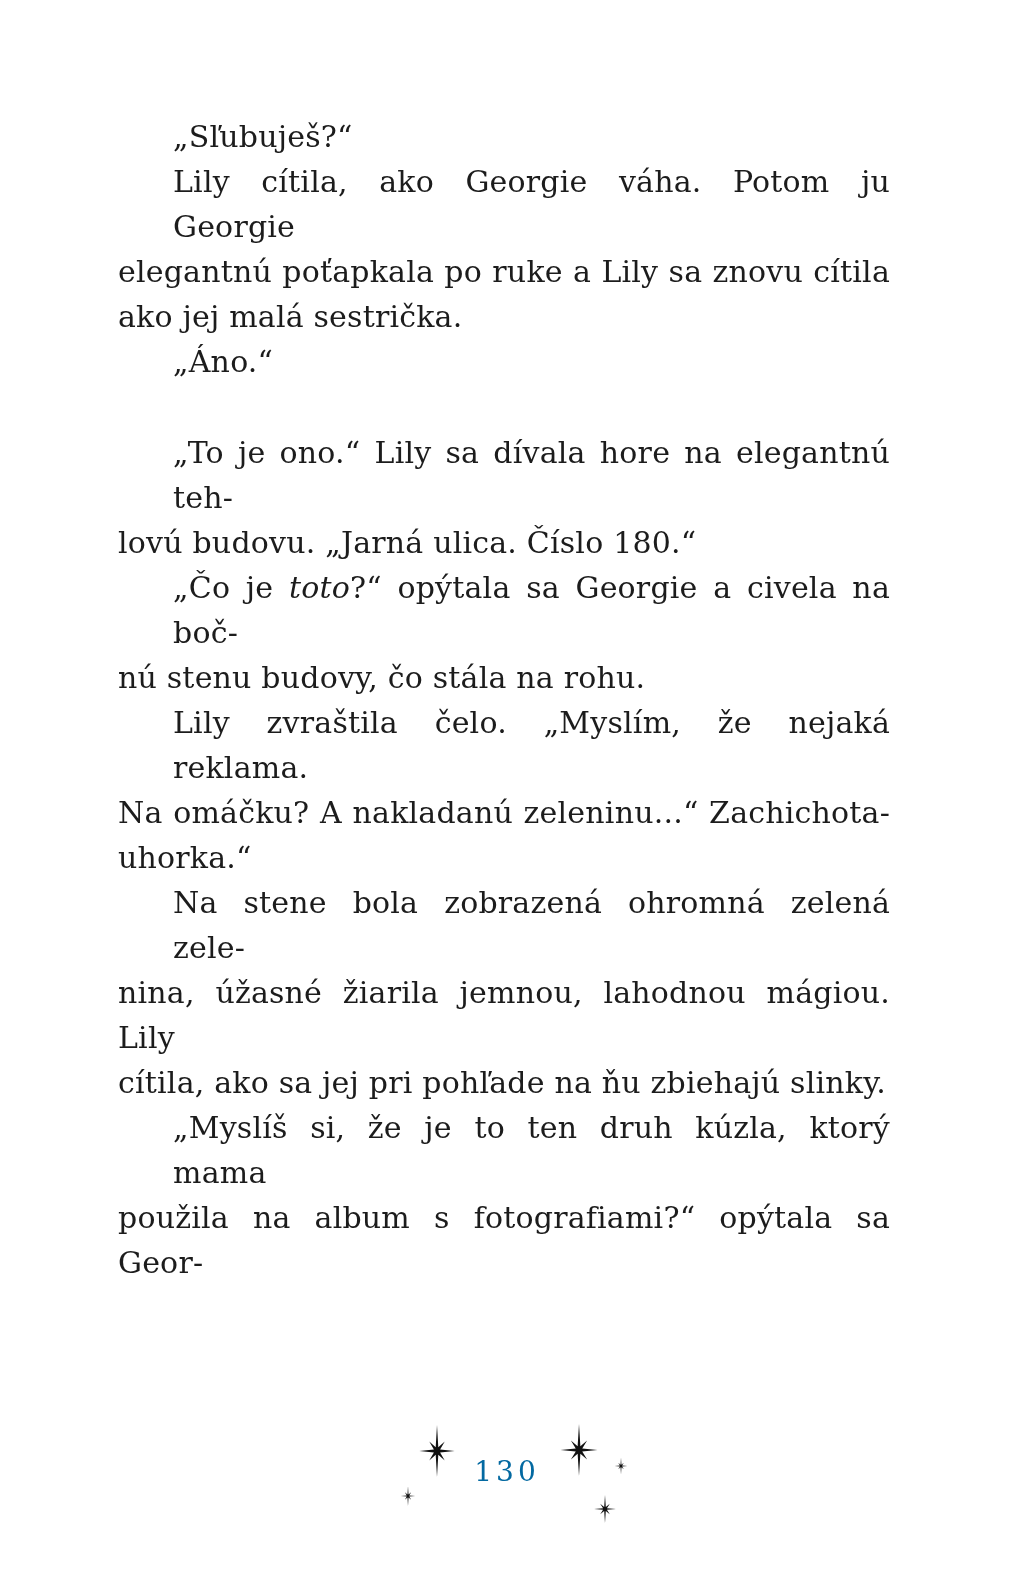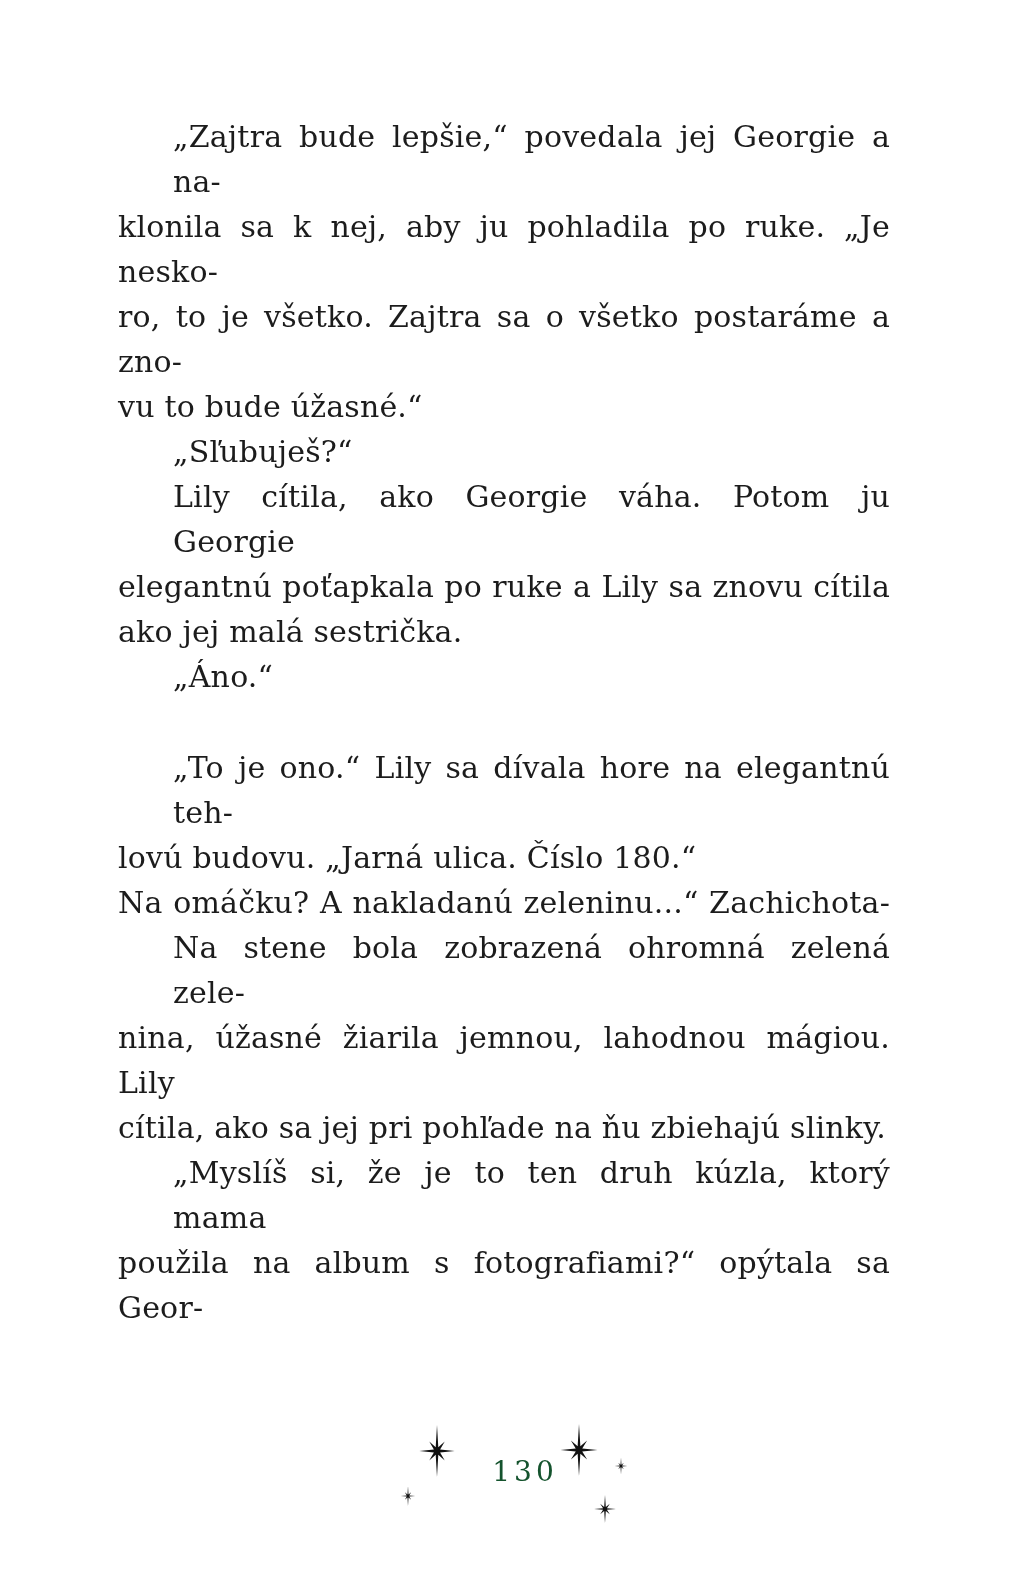--- a/index.html
+++ b/index.html
@@ -40,57 +40,57 @@
     left: 0; top: 0;
     width: 100%; height: 100%;
     pointer-events: none;
   }
   .star {
     position: absolute;
     transform: translate(-50%, -50%);
   }
   .page-number {
     position: absolute;
-    left: 525px;
+    left: 507px;
     top: 1471px;
     transform: translate(-50%, -50%);
     font-size: 28px;
     letter-spacing: 4px;
-    color: #14532d;
+    color: #0369a1;
   }
 </style>
 </head>
 <body>
 
 <div class="book-page">
   <div class="text-column">
 
-  <div class="paragraph">
-        <div class="line first">„Zajtra bude lepšie,“ povedala jej Georgie a na-</div>
-        <div class="line">klonila sa k nej, aby ju pohladila po ruke. „Je nesko-</div>
-        <div class="line">ro, to je všetko. Zajtra sa o všetko postaráme a zno-</div>
-        <div class="line last">vu to bude úžasné.“</div>
-      </div>
       <div class="paragraph">
         <div class="line first last">„Sľubuješ?“</div>
       </div>
       <div class="paragraph">
         <div class="line first">Lily cítila, ako Georgie váha. Potom ju Georgie</div>
         <div class="line">elegantnú poťapkala po ruke a Lily sa znovu cítila</div>
         <div class="line last">ako jej malá sestrička.</div>
       </div>
       <div class="paragraph">
         <div class="line first last">„Áno.“</div>
       </div>
       <div class="paragraph scene-break">
         <div class="line first">„To je ono.“ Lily sa dívala hore na elegantnú teh-</div>
         <div class="line last">lovú budovu. „Jarná ulica. Číslo 180.“</div>
       </div>
       <div class="paragraph">
+        <div class="line first">„Čo je <i>toto</i>?“ opýtala sa Georgie a civela na boč-</div>
+        <div class="line last">nú stenu budovy, čo stála na rohu.</div>
+      </div>
+      <div class="paragraph">
+        <div class="line first">Lily zvraštila čelo. „Myslím, že nejaká reklama.</div>
         <div class="line">Na omáčku? A nakladanú zeleninu...“ Zachichota-</div>
+        <div class="line last">uhorka.“</div>
       </div>
       <div class="paragraph">
         <div class="line first">Na stene bola zobrazená ohromná zelená zele-</div>
         <div class="line">nina, úžasné žiarila jemnou, lahodnou mágiou. Lily</div>
         <div class="line last">cítila, ako sa jej pri pohľade na ňu zbiehajú slinky.</div>
       </div>
       <div class="paragraph">
         <div class="line first">„Myslíš si, že je to ten druh kúzla, ktorý mama</div>
         <div class="line">použila na album s fotografiami?“ opýtala sa Geor-</div>
       </div>

